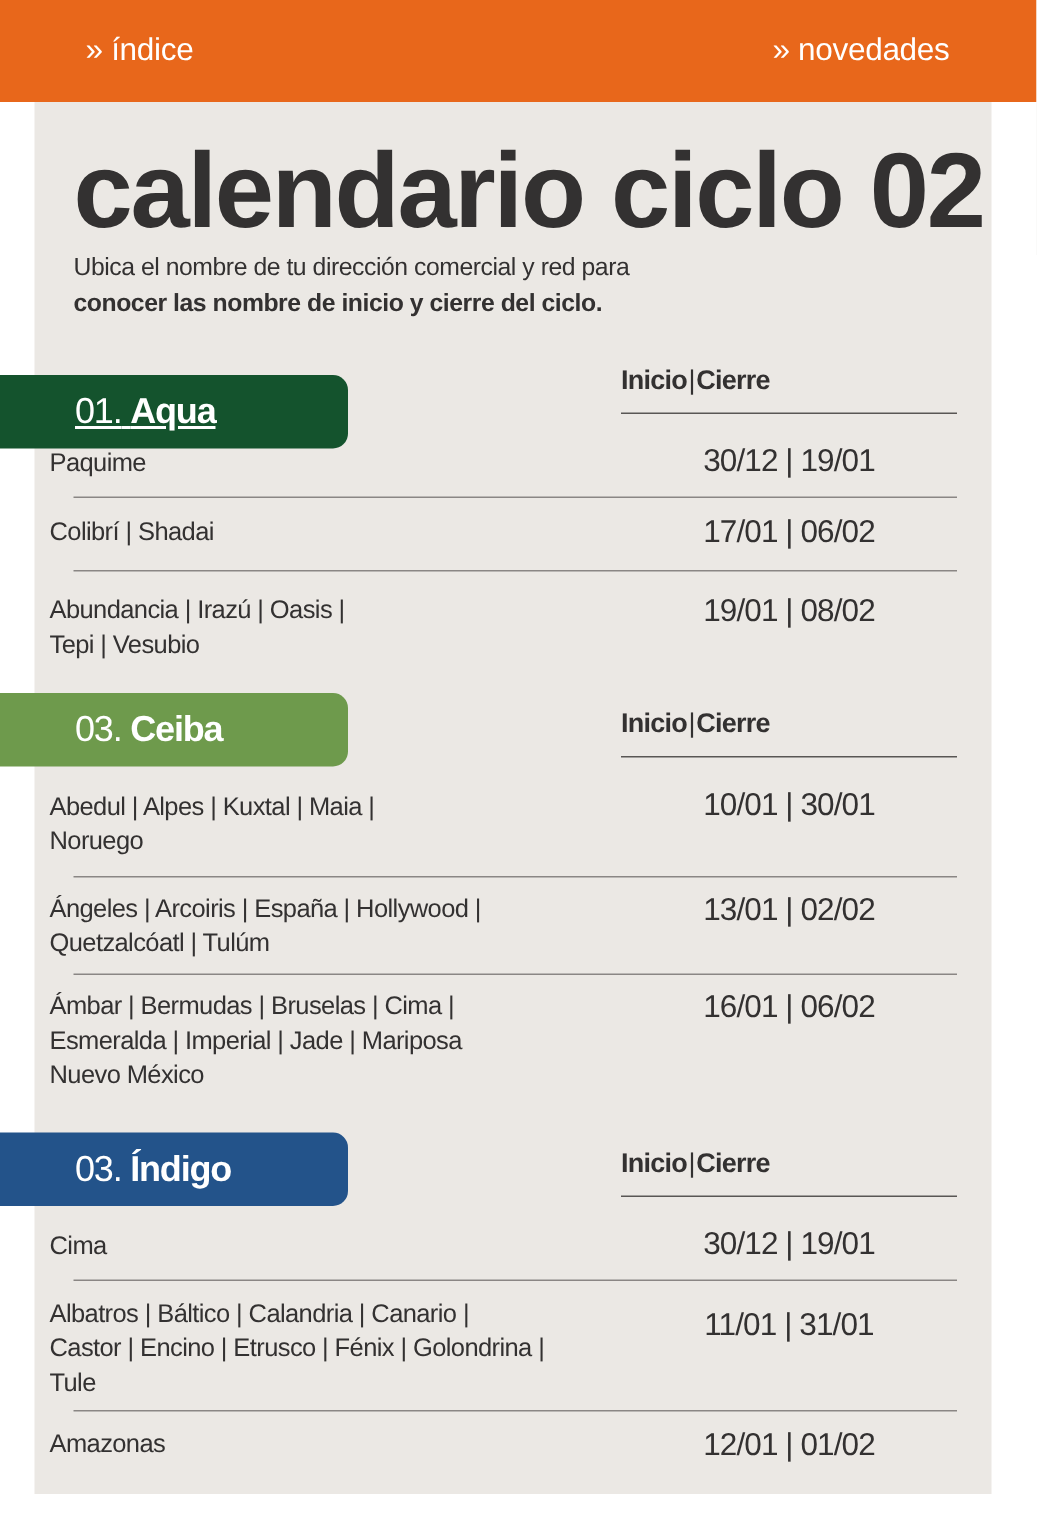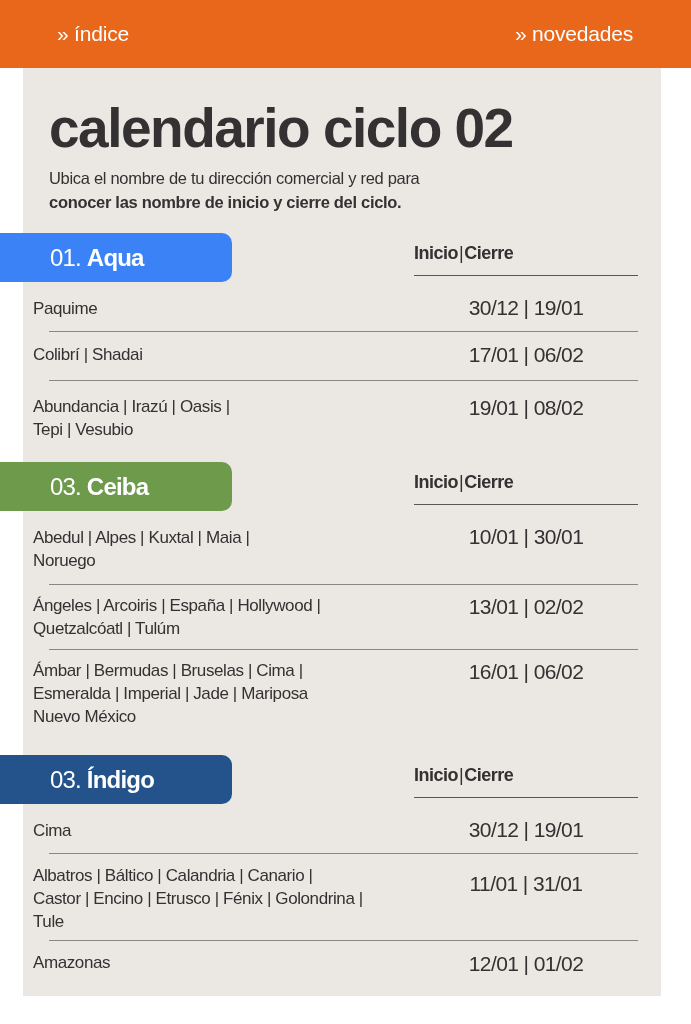--- a/index.html
+++ b/index.html
@@ -17,21 +17,21 @@
   .topbar .nav-indice { left: 57px; }
   .topbar .nav-novedades { right: 58px; }
 
   .card {
     position: absolute; left: 23px; top: 68px; width: 638px; height: 928px;
     background: #ebe8e4;
   }
 
   .title {
     position: absolute; left: 49px; top: 98px;
-    font-size: 55px; font-weight: bold; letter-spacing: -1.5px; color: #333131;
+    font-size: 71px; font-weight: bold; letter-spacing: -1.5px; color: #333131;
     line-height: 60px;
   }
   .intro {
     position: absolute; left: 49px; top: 166px; font-size: 16.5px; line-height: 24px;
     color: #333131; letter-spacing: -0.3px;
   }
   .intro .intro-bold { font-weight: bold; display: block; }
 
   .section-tab {
     position: absolute; left: 0; width: 232px; height: 49px;
@@ -71,21 +71,21 @@
 </div>
 
 <div class="card"></div>
 
 <h1 class="title">calendario ciclo 02</h1>
 <p class="intro">
   <span>Ubica el nombre de tu dirección comercial y red para</span>
   <span class="intro-bold">conocer las nombre de inicio y cierre del ciclo.</span>
 </p>
 
-<div class="section-tab" style="top:233px;background:#3b82f6;">
+<div class="section-tab" style="top:250px;background:#14532d;text-decoration:underline;">
   <span class="num">01.</span>
   <span class="name">Aqua</span>
 </div>
 <div class="col-head" style="top:243px;">
   <span>Inicio</span><span class="sep">|</span><span>Cierre</span>
 </div>
 
 <div class="row-name" style="top:297px;">Paquime</div>
 <div class="row-dates" style="top:296px;">30/12 | 19/01</div>
 <div class="divider" style="top:331px;"></div>

